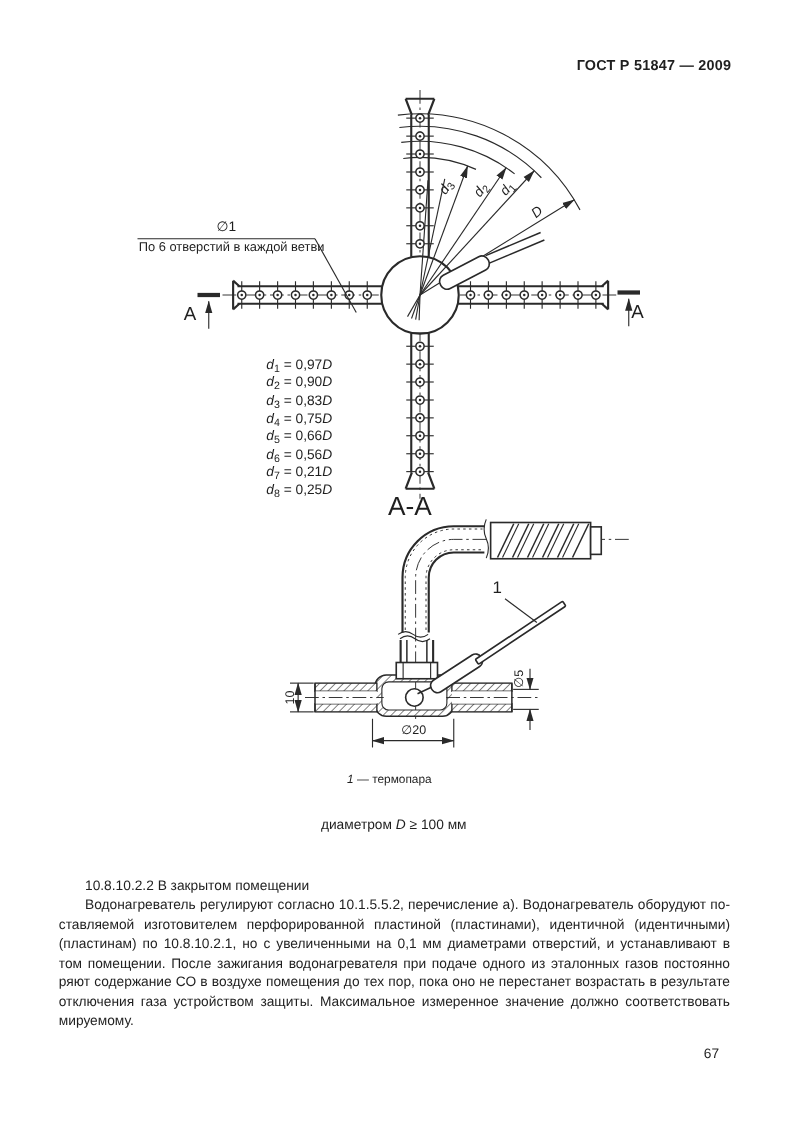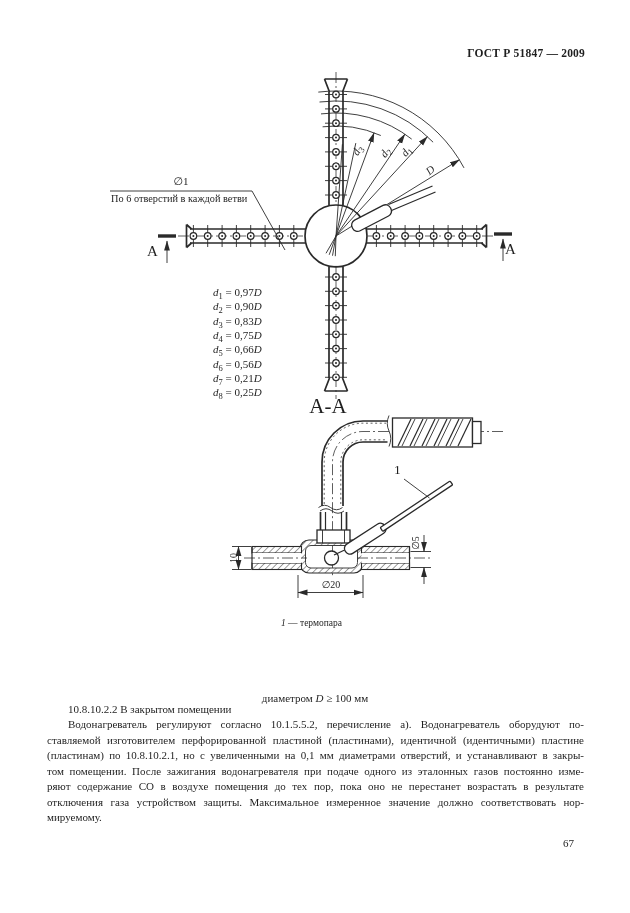--- a/index.html
+++ b/index.html
@@ -1,17 +1,17 @@
 <!DOCTYPE html>
 <html><head>
 <meta charset="utf-8">
 <style>
   html,body{margin:0;padding:0;background:#9a9a9a;}
   .page{position:relative;width:630px;height:913px;background:#ffffff;overflow:hidden;
-        font-family:Liberation Serif, serif;color:#1f1f1f;}
+        font-family:Liberation Sans, sans-serif;color:#1f1f1f;}
   svg.art{position:absolute;left:0;top:0;width:630px;height:913px;}
   .t{position:absolute;white-space:nowrap;color:#1f1f1f;}
   .hdr{left:399px;top:47px;width:186px;text-align:right;font-weight:bold;font-size:11.5px;letter-spacing:.2px;}
   .callout{left:110px;top:175px;width:142px;text-align:center;font-size:11px;}
   .holes-note{left:111px;top:193px;font-size:10.3px;}
   .dimlist{left:213px;top:285px;font-size:11px;}
   .dimlist .row{height:14.35px;line-height:14.35px;}
   .dimlist i, .al i, .cap i, .leg i{font-style:italic;}
   sub{font-size:8.5px;vertical-align:-2.5px;line-height:0;}
   .secA{font-size:15px;}
@@ -24,21 +24,21 @@
   .al.d1{left:406px;top:151px;transform:translate(-50%,-50%) rotate(-48deg);}
   .al.dd{left:430px;top:170px;transform:translate(-50%,-50%) rotate(-40deg);}
   .part1{left:394px;top:462px;font-size:13.5px;}
   .dim{font-size:10px;}
   .dim.v10{left:233px;top:558px;transform:translate(-50%,-50%) rotate(-90deg);}
   .dim.vd5{left:415px;top:543px;transform:translate(-50%,-50%) rotate(-90deg);}
   .dim.vd20{left:331px;top:584px;transform:translate(-50%,-50%);}
   .leg{left:0;top:618px;width:623px;text-align:center;font-size:9.5px;}
   .cap{width:630px;text-align:center;font-size:11px;left:0;}
   .cap.c1{top:640px;}
-  .cap.c2{top:654px;margin-top:38px;}
+  .cap.c2{top:654px;}
   .bodytext{left:47px;top:702px;width:537px;font-size:11px;line-height:15.45px;white-space:normal;}
   .bodytext .ln{height:15.45px;overflow:hidden;}
   .bodytext .ind{padding-left:21px;}
   .bodytext .jl{text-align:justify;text-align-last:justify;}
   .pagenum{left:563px;top:825px;font-size:11px;margin-top:12px;}
   
   .m{stroke:#2a2a2a;stroke-width:1.7;fill:none;}
   .m2{stroke:#2a2a2a;stroke-width:1.2;fill:none;}
   .th{stroke:#2a2a2a;stroke-width:0.9;fill:none;}
   .cl{stroke:#2a2a2a;stroke-width:0.75;fill:none;stroke-dasharray:11 3 2 3;}

